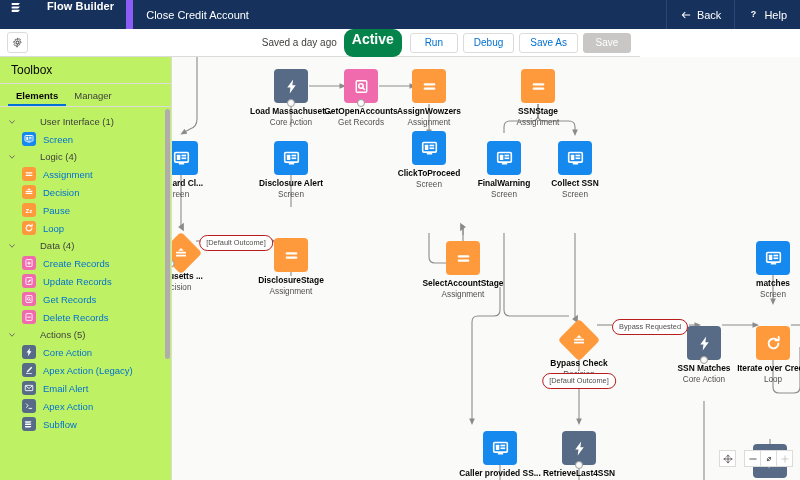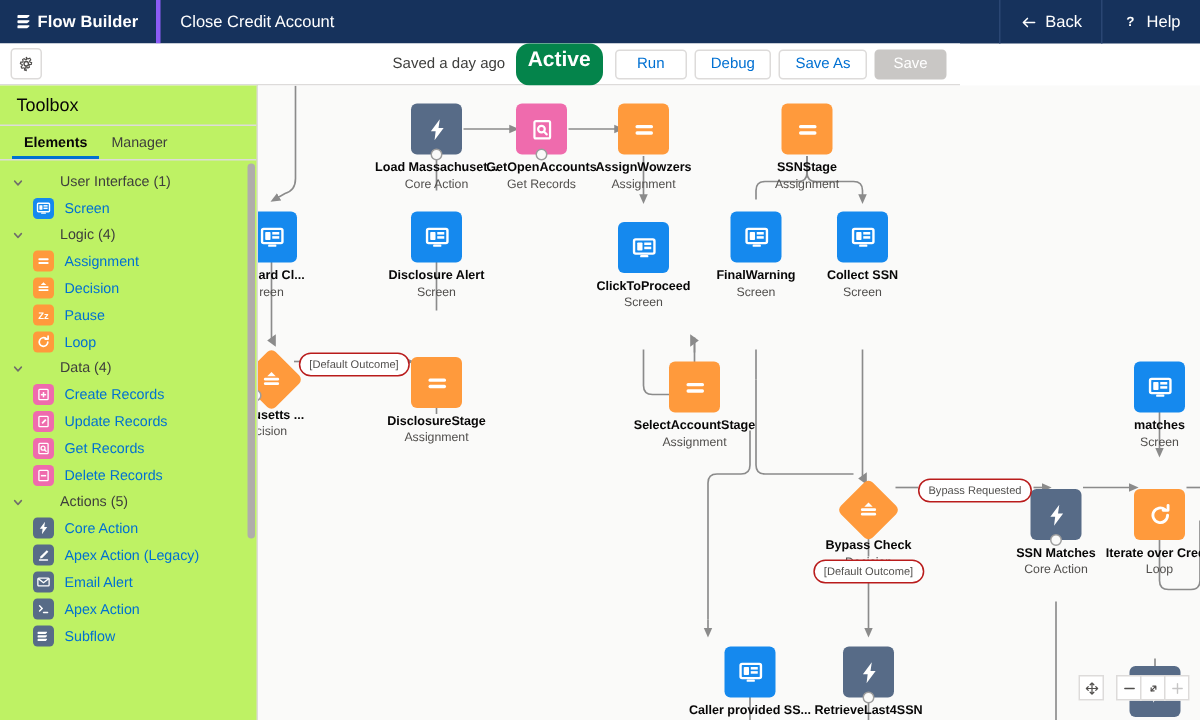--- a/index.html
+++ b/index.html
@@ -13,23 +13,23 @@
   }
   #app { position: relative; width: 800px; height: 480px; }
 
   
   .global-header {
     position: absolute; left: 0; top: 0; width: 800px; height: 29px;
     background: #16325c;
     display: flex; align-items: center;
   }
   .gh-brand {
-    display: flex; align-items: center; gap: 2px;
+    display: flex; align-items: flex-start; gap: 24px;
     padding: 0 12px 0 10px; height: 29px;
-    border-right: 3px solid #8b5cf6;
+    border-right: 7px solid #8b5cf6;
   }
   .gh-brand-icon { width: 13px; height: 13px; display:block; }
   .gh-brand-label {
     color: #fff; font-size: 11px; font-weight: bold; letter-spacing: .1px;
     white-space: nowrap;
   }
   .gh-title {
     color: #fff; font-size: 11px; padding-left: 13px; white-space: nowrap;
   }
   .gh-spacer { flex: 1; }
@@ -365,21 +365,21 @@
                 <rect x="1.6" y="2.4" width="12.8" height="9" rx="1" fill="none" stroke="#fff" stroke-width="1.5"></rect>
                 <rect x="3.6" y="4.4" width="3.3" height="5" rx=".5"></rect>
                 <rect x="8" y="4.4" width="4.4" height="1.6"></rect>
                 <rect x="8" y="7" width="4.4" height="1.6"></rect>
                 <rect x="5.4" y="12.2" width="5.2" height="1.5" rx=".6"></rect>
               </svg>
             </div>
             <div class="node-label">Disclosure Alert</div>
             <div class="node-type">Screen</div>
           </div>
-          <div class="node" style="left: 429px; top: 91px;">
+          <div class="node" style="left: 429px; top: 74px;">
             <div class="node-shape sq-screen">
               <svg viewBox="0 0 16 16" width="17" height="17" fill="#fff">
                 <rect x="1.6" y="2.4" width="12.8" height="9" rx="1" fill="none" stroke="#fff" stroke-width="1.5"></rect>
                 <rect x="3.6" y="4.4" width="3.3" height="5" rx=".5"></rect>
                 <rect x="8" y="4.4" width="4.4" height="1.6"></rect>
                 <rect x="8" y="7" width="4.4" height="1.6"></rect>
                 <rect x="5.4" y="12.2" width="5.2" height="1.5" rx=".6"></rect>
               </svg>
             </div>
             <div class="node-label">ClickToProceed</div>

